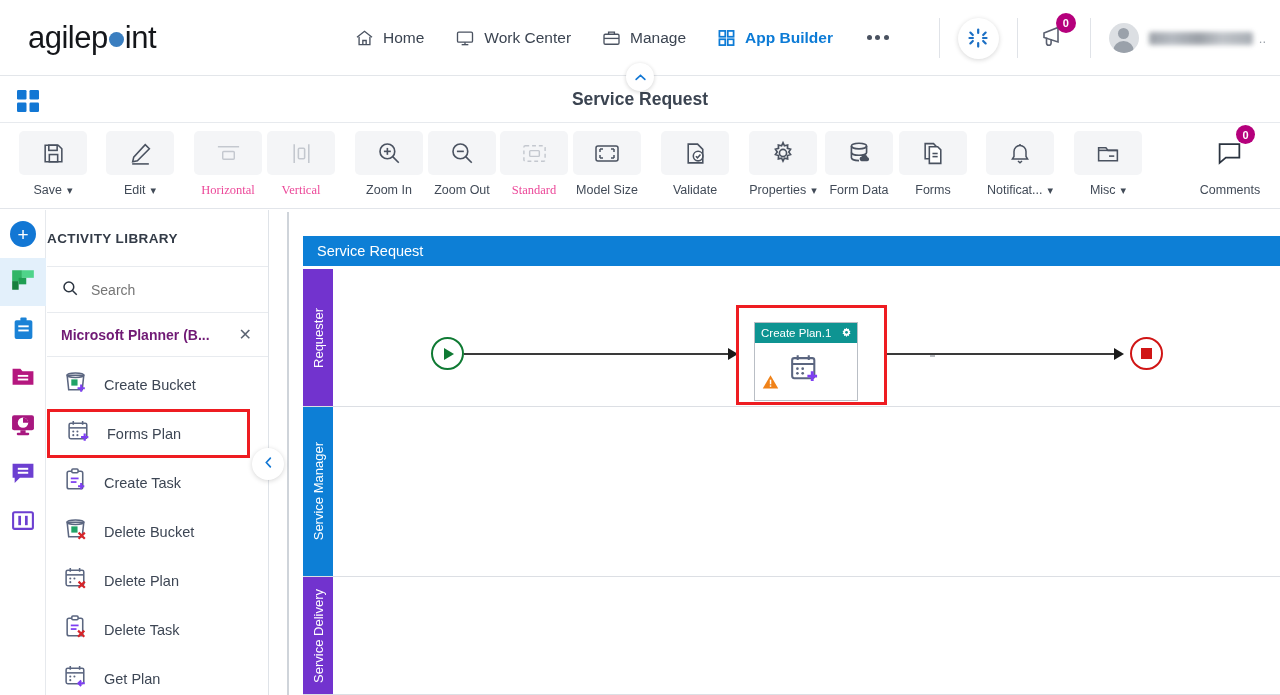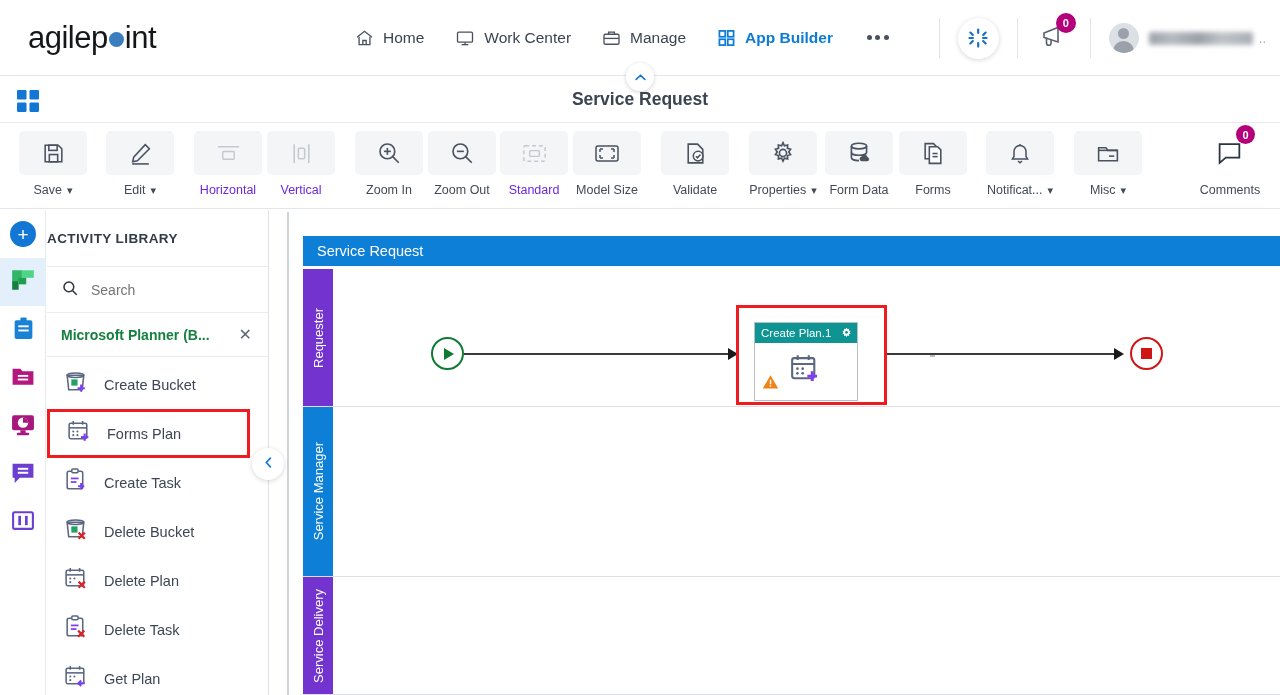--- a/index.html
+++ b/index.html
@@ -113,21 +113,21 @@
   }
   .tool .ibox {
     width: 68px; height: 44px; border-radius: 5px; background: #f4f5f7;
     display: flex; align-items: center; justify-content: center;
   }
   .tool.flat .ibox { background: transparent; }
   .tool .tlabel {
     margin-top: 8px; font-size: 12.5px; color: #414a57;
     display: flex; align-items: center; gap: 5px; white-space: nowrap;
   }
-  .tool.disabled .tlabel { color: #6d28d9; }
+  .tool.disabled .tlabel { color: #ec4899; font-family: Liberation Serif, serif; }
   .chev { font-size: 11px; color: #414a57; }
   .cmt-badge { width: 19px; height: 19px; top: -6px; right: 9px; }
 
   
   .rail {
     position: absolute; top: 210px; left: 0;
     width: 46px; height: 485px;
     background: #ffffff; border-right: 1px solid #e6e9ed;
   }
   .rail-btn {
@@ -158,21 +158,21 @@
     padding-left: 14px; border-bottom: 1px solid #e8ebef;
   }
   .search-inp {
     border: none; outline: none; font-size: 14px; color: #98a0aa;
     font-family: "Liberation Sans", sans-serif; width: 150px; background: transparent;
   }
   .group-row {
     height: 44px; display: flex; align-items: center; justify-content: space-between;
     padding: 0 16px 0 14px; border-bottom: 1px solid #e8ebef;
   }
-  .group-name { font-size: 14px; font-weight: bold; color: #15803d; }
+  .group-name { font-size: 14px; font-weight: bold; color: #701a75; }
   .gclose { color: #5c6573; font-size: 16px; cursor: pointer; line-height: 1; }
   .act-list { padding-top: 3px; }
   .act-item {
     height: 49px; display: flex; align-items: center; gap: 14px;
     padding-left: 16px; cursor: pointer; position: relative;
   }
   .act-item.hl { border: 3px solid #ee1c21; margin: 0 18px 0 0; }
   .act-label { font-size: 14.5px; color: #3d4654; }
   .collapse-left {
     position: absolute; top: 238px; right: -16px;

